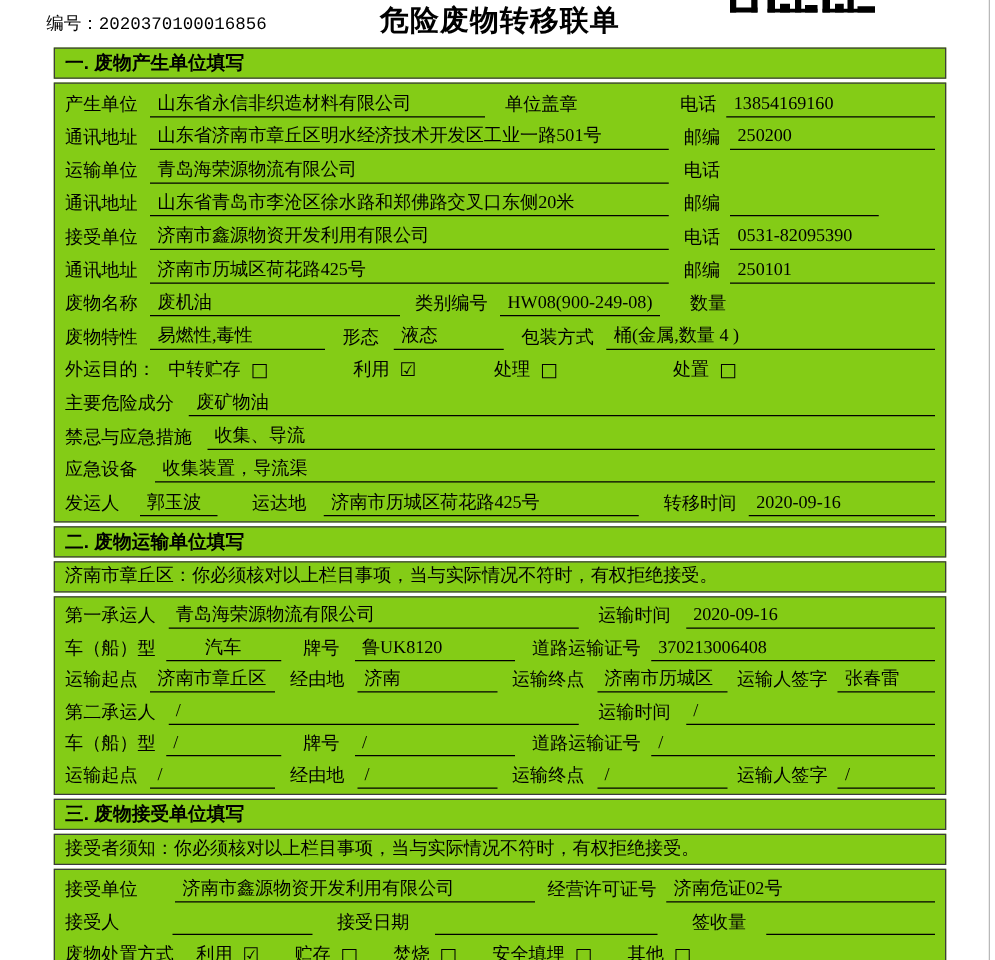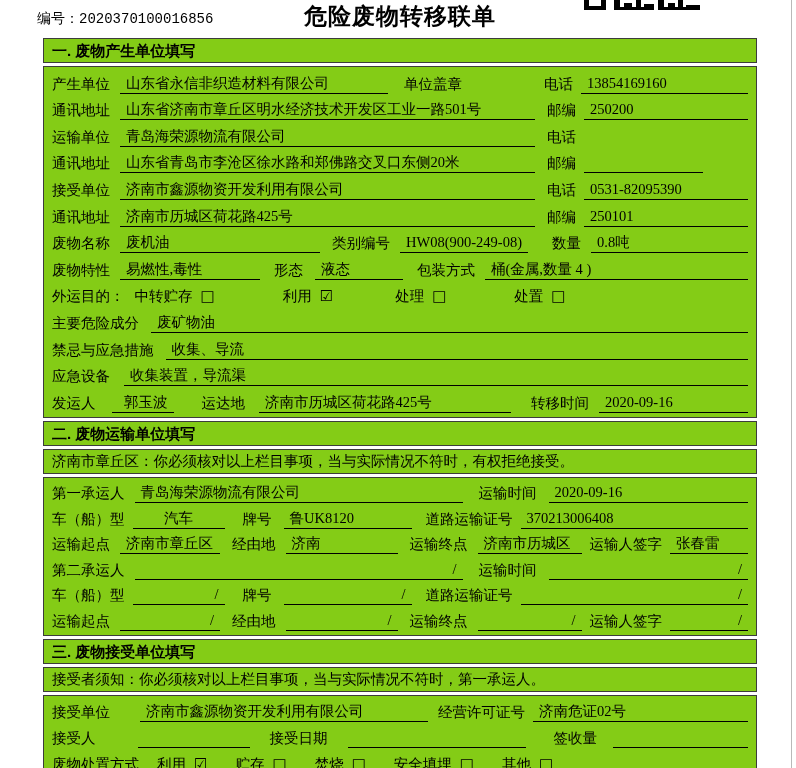--- a/index.html
+++ b/index.html
@@ -26,21 +26,21 @@
   .content{padding:2px 8px;}
 
   .row{display:flex;align-items:flex-end;white-space:nowrap;padding-bottom:2px;}
   .s1 .row{height:24.6px;}
   .s2 .row{height:23.5px;}
   .s3 .row{height:24px;}
   .row span{line-height:19px;display:inline-block;}
   .lbl{flex:0 0 auto;}
   .val{border-bottom:1px solid #000;padding:0 6px;flex:0 0 auto;min-height:19px;box-sizing:border-box;}
   .fill{flex:1 1 auto;}
-  .c{text-align:right;}
+  .c{text-align:left;}
   .mark{font-family:"DejaVu Sans",sans-serif;font-size:15px;line-height:18px;}
 </style>
 </head>
 <body>
 
 <div class="page">
 
   <div class="topbar">
     <div class="serial"><span>编号：</span><span>2020370100016856</span></div>
     <div class="doc-title">危险废物转移联单</div>
@@ -99,39 +99,38 @@
       <span class="val" style="width:415px;margin-left:10px;">济南市历城区荷花路425号</span>
       <span class="lbl" style="margin-left:12px;">邮编</span>
       <span class="val fill" style="margin-left:8px;">250101</span>
     </div>
     <div class="row">
       <span class="lbl">废物名称</span>
       <span class="val" style="width:200px;margin-left:10px;">废机油</span>
       <span class="lbl" style="margin-left:12px;">类别编号</span>
       <span class="val" style="width:128px;margin-left:10px;">HW08(900-249-08)</span>
       <span class="lbl" style="margin-left:24px;">数量</span>
-      <span class="val fill" style="margin-left:10px;">0.8吨</span>
     </div>
     <div class="row">
       <span class="lbl">废物特性</span>
       <span class="val" style="width:140px;margin-left:10px;">易燃性,毒性</span>
       <span class="lbl" style="margin-left:14px;">形态</span>
       <span class="val" style="width:88px;margin-left:12px;">液态</span>
       <span class="lbl" style="margin-left:14px;">包装方式</span>
       <span class="val fill" style="margin-left:10px;">桶(金属,数量 4 )</span>
     </div>
     <div class="row">
       <span class="lbl">外运目的：</span>
       <span class="lbl" style="margin-left:10px;">中转贮存</span>
       <span class="mark" style="margin-left:8px;">□</span>
       <span class="lbl" style="margin-left:68px;">利用</span>
       <span class="mark" style="margin-left:8px;">☑</span>
       <span class="lbl" style="margin-left:62px;">处理</span>
       <span class="mark" style="margin-left:8px;">□</span>
-      <span class="lbl" style="margin-left:68px;">处置</span>
+      <span class="lbl" style="margin-left:92px;">处置</span>
       <span class="mark" style="margin-left:8px;">□</span>
     </div>
     <div class="row">
       <span class="lbl">主要危险成分</span>
       <span class="val fill" style="margin-left:12px;">废矿物油</span>
     </div>
     <div class="row">
       <span class="lbl">禁忌与应急措施</span>
       <span class="val fill" style="margin-left:12px;">收集、导流</span>
     </div>
@@ -197,21 +196,21 @@
       <span class="lbl" style="margin-left:12px;">经由地</span>
       <span class="val c" style="width:112px;margin-left:10px;">/</span>
       <span class="lbl" style="margin-left:12px;">运输终点</span>
       <span class="val c" style="width:104px;margin-left:10px;">/</span>
       <span class="lbl" style="margin-left:8px;">运输人签字</span>
       <span class="val fill c" style="margin-left:8px;">/</span>
     </div>
   </div>
 
   <div class="box sec-h">三. 废物接受单位填写</div>
-  <div class="box notice">接受者须知：你必须核对以上栏目事项，当与实际情况不符时，第一承运人。</div>
+  <div class="box notice">接受者须知：你必须核对以上栏目事项，当与实际情况不符时，有权拒绝接受。</div>
 
   <div class="box content s3">
     <div class="row">
       <span class="lbl">接受单位</span>
       <span class="val" style="width:288px;margin-left:30px;">济南市鑫源物资开发利用有限公司</span>
       <span class="lbl" style="margin-left:10px;">经营许可证号</span>
       <span class="val fill" style="margin-left:8px;">济南危证02号</span>
     </div>
     <div class="row">
       <span class="lbl">接受人</span>

